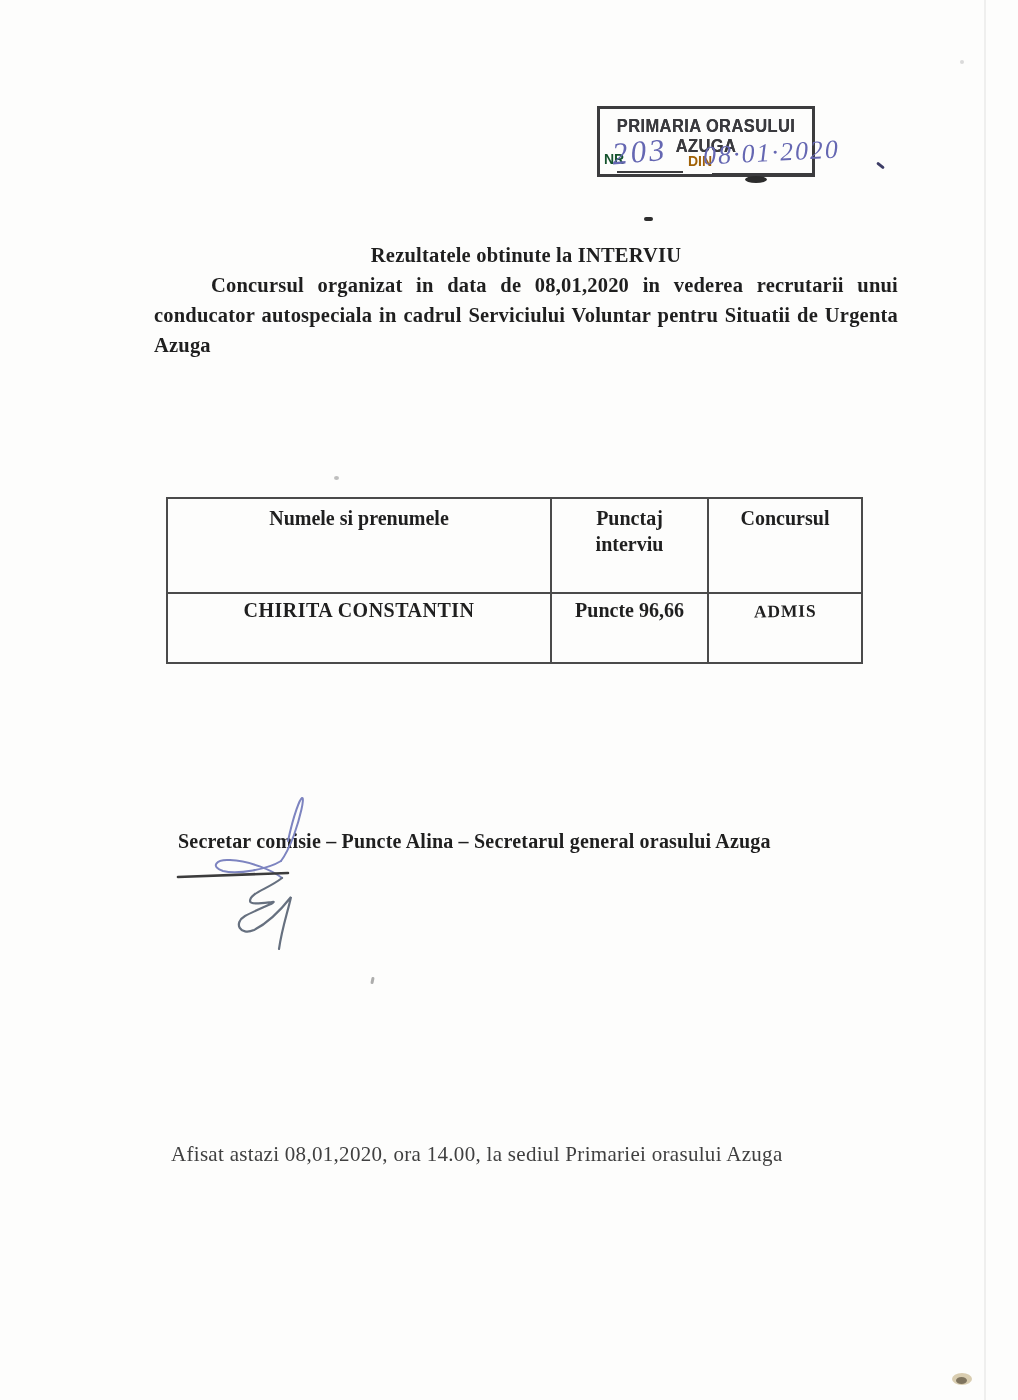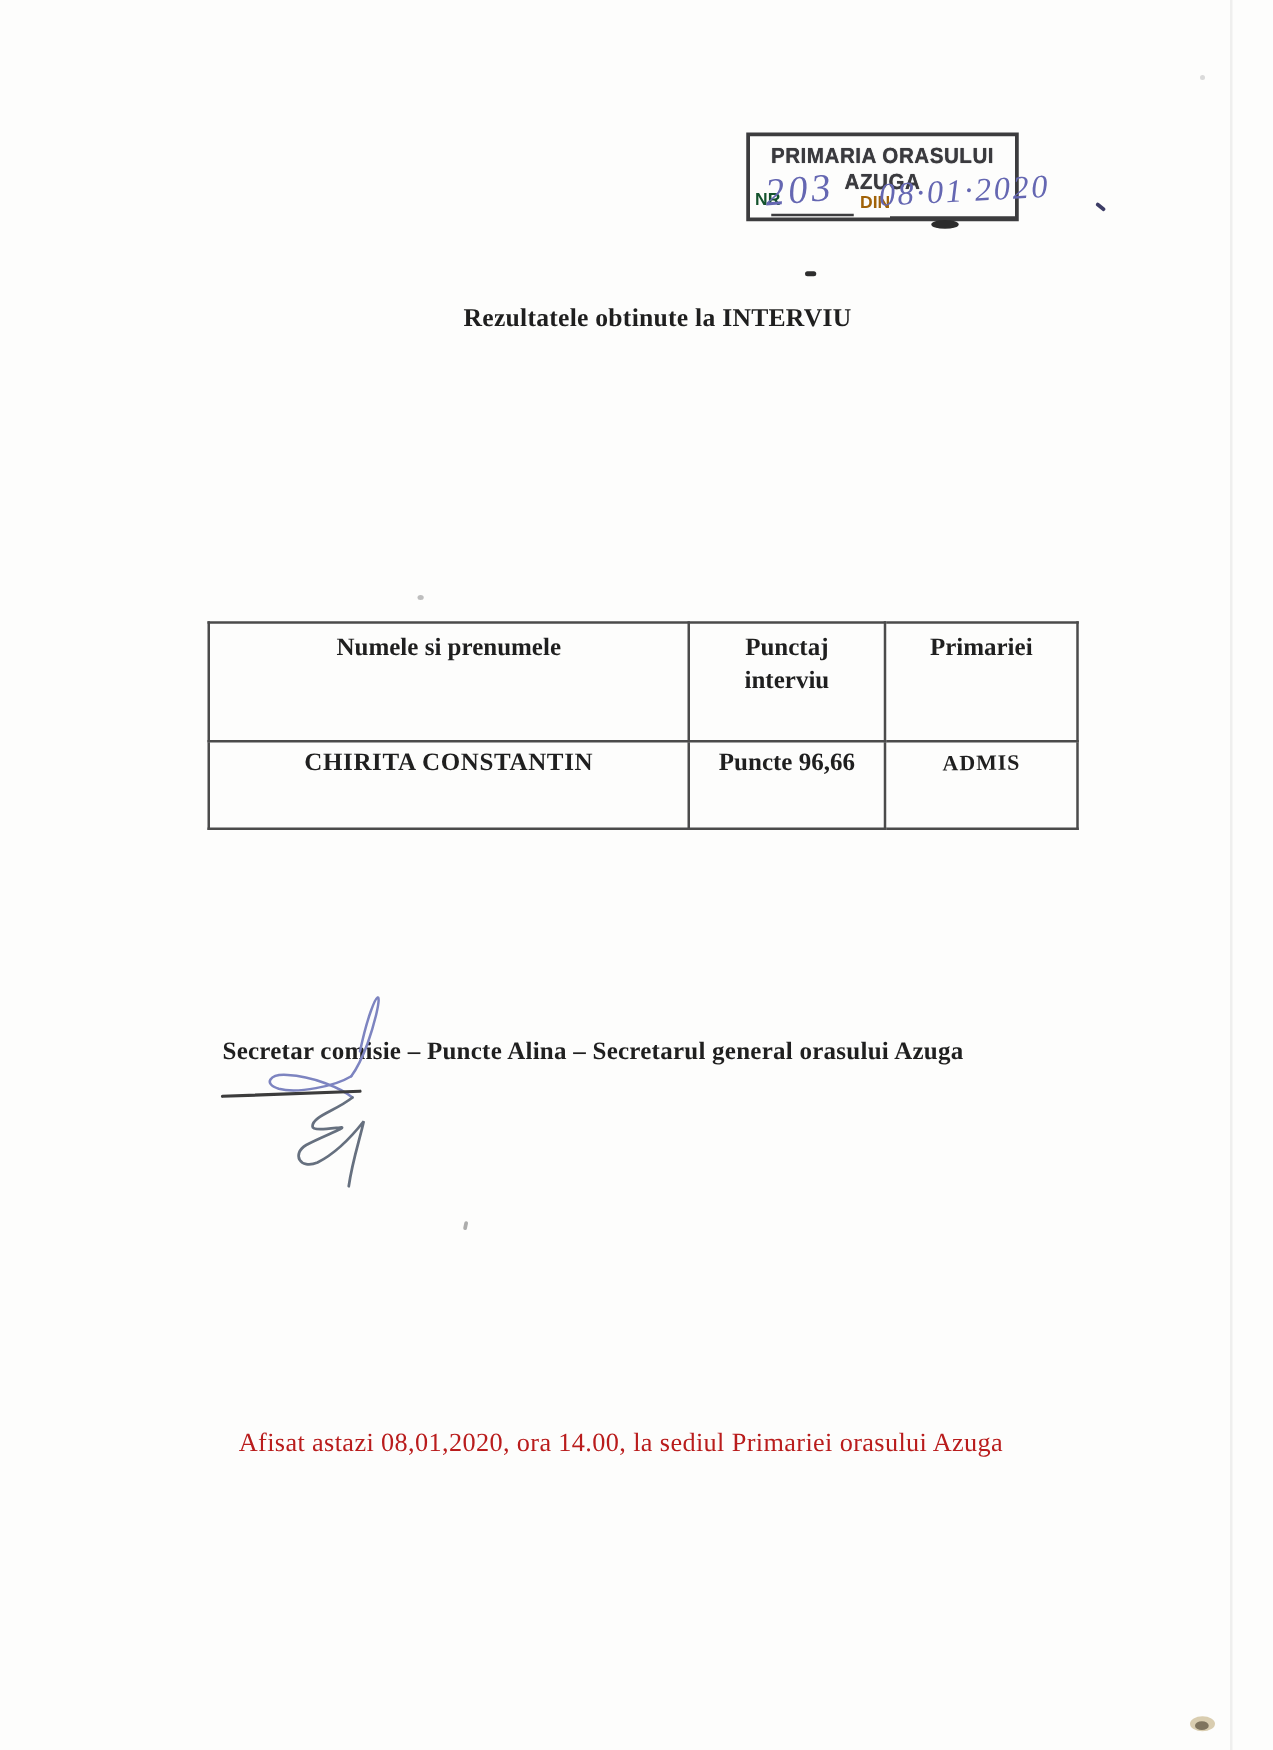--- a/index.html
+++ b/index.html
@@ -69,22 +69,22 @@
 
   
   .signatory-line {
     position:absolute; left:178px; top:830px; width:700px;
     font-weight:bold; font-size:20px; letter-spacing:.2px; white-space:nowrap;
   }
   .signature-svg { position:absolute; left:168px; top:793px; }
 
   
   .footer-line {
-    position:absolute; left:191px; top:1142px; width:700px;
-    font-size:21px; color:#b91c1c; letter-spacing:.3px; white-space:nowrap;
+    position:absolute; left:171px; top:1142px; width:700px;
+    font-size:21px; color:#404040; letter-spacing:.3px; white-space:nowrap;
   }
 </style>
 </head>
 <body>
 
 <div class="page">
 
   <div class="scan-edge-line"></div>
   <div class="dash-mark"></div>
   <div class="speck" style="left:334px; top:476px; width:5px; height:4px; opacity:.55;"></div>
@@ -100,33 +100,34 @@
     <div class="stamp-underline u1"></div>
     <div class="stamp-underline u2"></div>
   </div>
   <div class="hand hand-nr">203</div>
   <div class="hand hand-date">08·01·2020</div>
   <div class="hand-tick"></div>
   <div class="stamp-blob"></div>
 
   <div class="heading-block">
     <div class="doc-title">Rezultatele obtinute la INTERVIU</div>
+    <div class="doc-paragraph">Concursul organizat in data de 08,01,2020 in vederea recrutarii unui conducator autospeciala in cadrul Serviciului Voluntar pentru Situatii de Urgenta Azuga</div>
   </div>
 
   <table class="results-table">
     <colgroup>
         <col style="width:384px">
         <col style="width:157px">
         <col style="width:154px">
       </colgroup>
     <thead>
       <tr>
         <th>Numele si prenumele</th>
         <th>Punctaj interviu</th>
-        <th>Primariei</th>
+        <th>Concursul</th>
       </tr>
     </thead>
     <tbody>
       <tr>
         <td class="cell-name">CHIRITA CONSTANTIN</td>
         <td class="cell-score">Puncte 96,66</td>
         <td><span class="cell-result" style="display:inline-block;">ADMIS</span></td>
       </tr>
     </tbody>
   </table>

